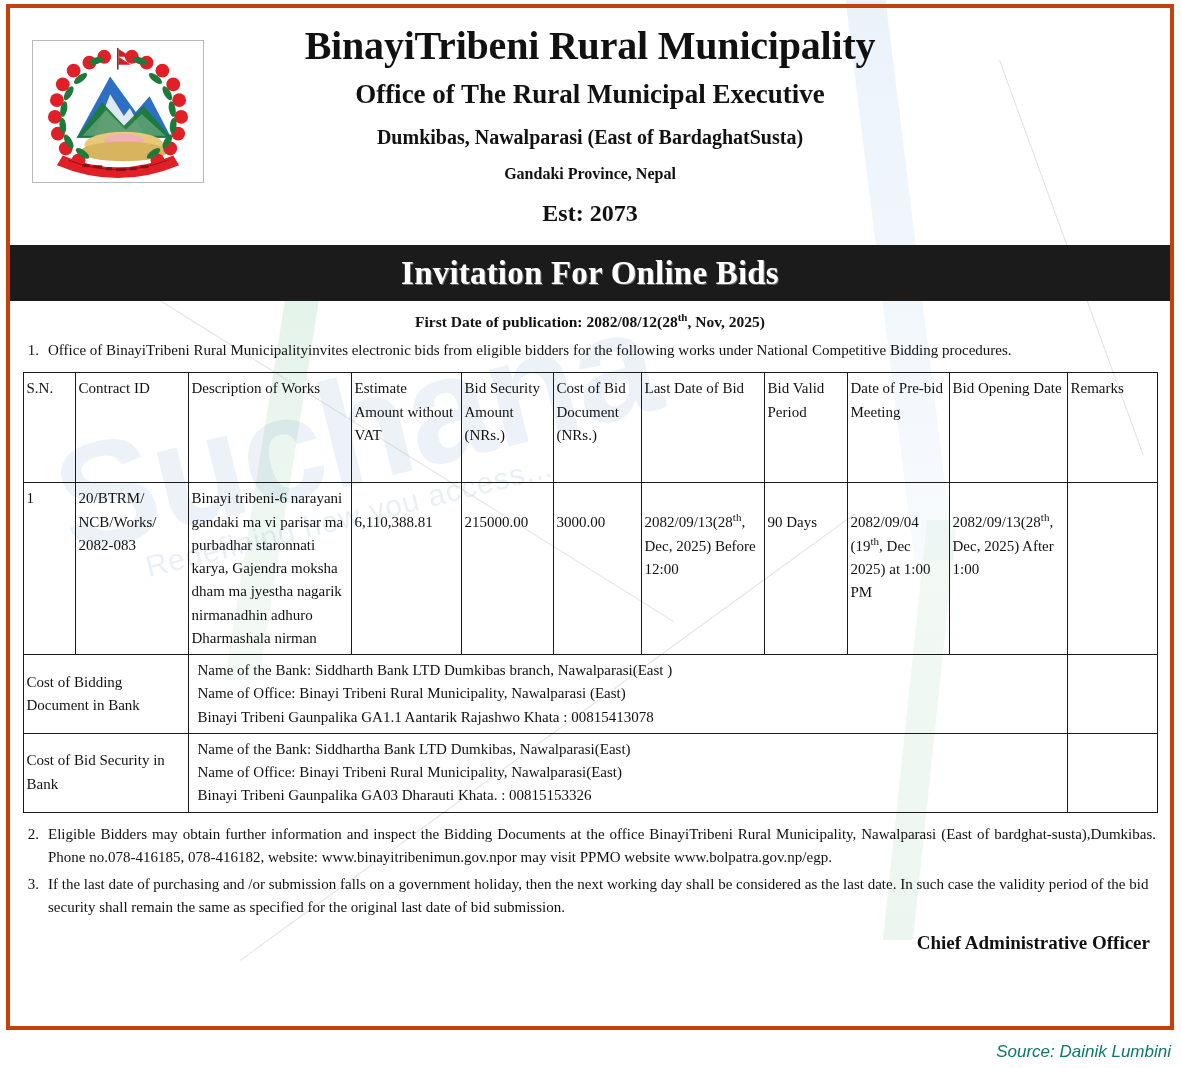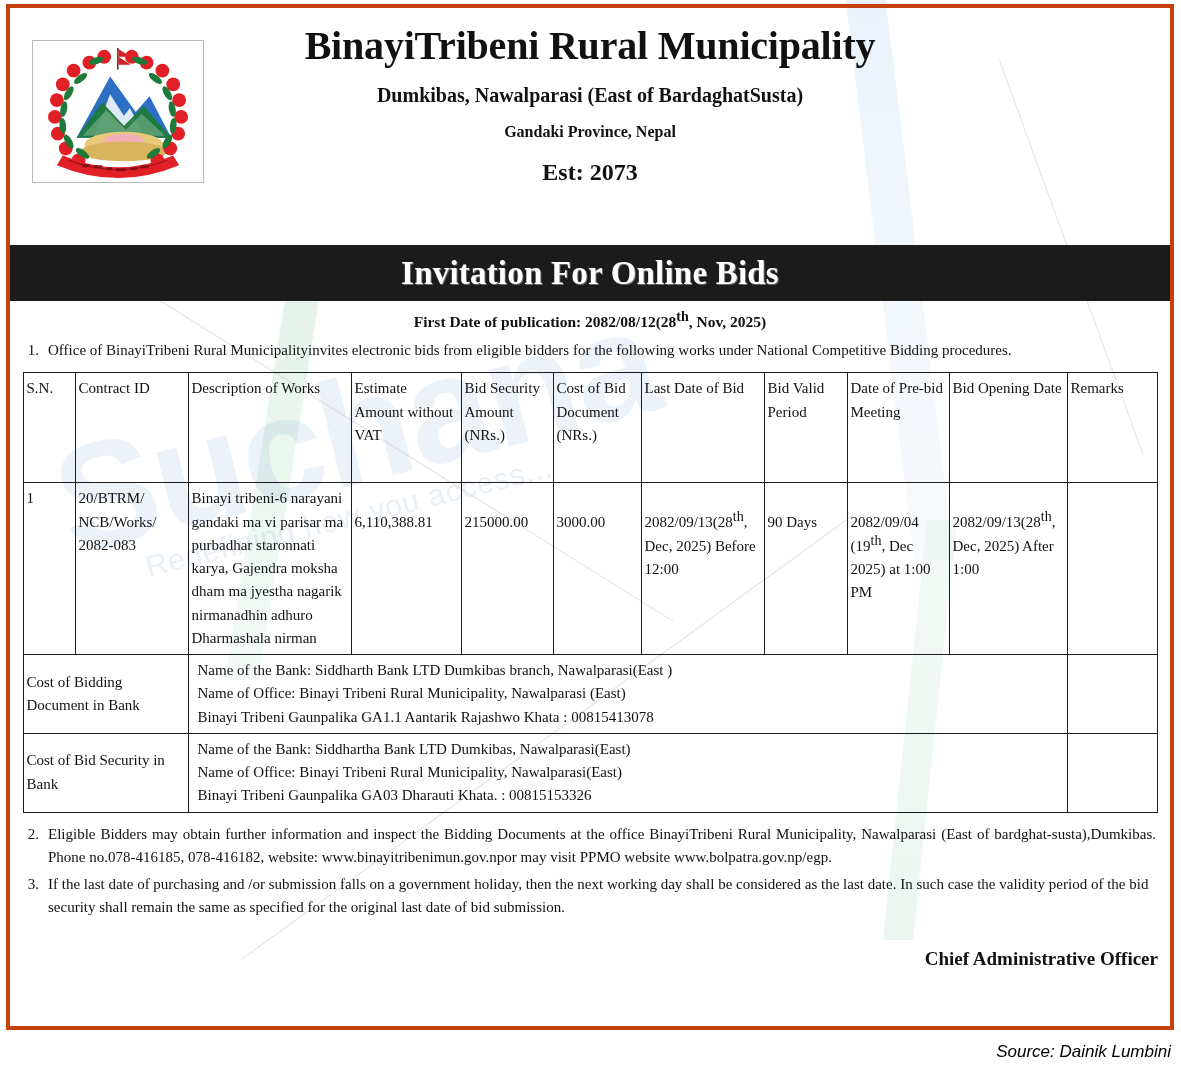--- a/index.html
+++ b/index.html
@@ -170,40 +170,40 @@
   #bid-table tbody td.cell-top { vertical-align: top; }
   .bank-label { vertical-align: middle !important; font-size: 15px; }
   .bank-content {
     text-align: left !important;
     vertical-align: middle !important;
     padding-left: 9px !important;
     font-size: 15px;
     line-height: 1.95;
   }
   .desc-cell { line-height: 1.55; }
-  sup { font-size: 14px; vertical-align: super; line-height: 0; }
+  sup { font-size: 11px; vertical-align: super; line-height: 0; }
 
   
   #signature {
     text-align: right;
     font-size: 19px;
     font-weight: bold;
-    padding-right: 12px;
-    margin-top: 28px;
+    padding-right: 20px;
+    margin-top: 12px;
   }
 
   
   #source-caption {
     position: absolute;
     right: 10px;
     top: 1042px;
     font-family: "Liberation Sans", sans-serif;
     font-style: italic;
     font-size: 17px;
-    color: #000000;
+    color: #0f766e;
     z-index: 4;
   }
 </style>
 </head>
 <body>
 
 <div id="watermark-layer">
   <div class="wm-shape wm-ribbon2"></div>
   <div class="wm-shape wm-ribbon3"></div>
   <div class="wm-shape wm-ribbon1"></div>
@@ -284,20 +284,21 @@
           <rect x="74" y="128" width="6" height="3"></rect>
             <rect x="84" y="129" width="10" height="3"></rect>
           <rect x="98" y="128" width="7" height="3"></rect>
             <rect x="109" y="126" width="8" height="3"></rect>
         </g>
       </svg>
     </div>
 
     <div id="header-titles">
       <div id="org-title">BinayiTribeni Rural Municipality</div>
+      <div id="office-title">Office of The Rural Municipal Executive</div>
       <div id="address-line">Dumkibas, Nawalparasi (East of BardaghatSusta)</div>
       <div id="province-line">Gandaki Province, Nepal</div>
       <div id="est-line">Est: 2073</div>
     </div>
   </div>
 
   <div id="banner">Invitation For Online Bids</div>
 
   <div id="body-block">
 

